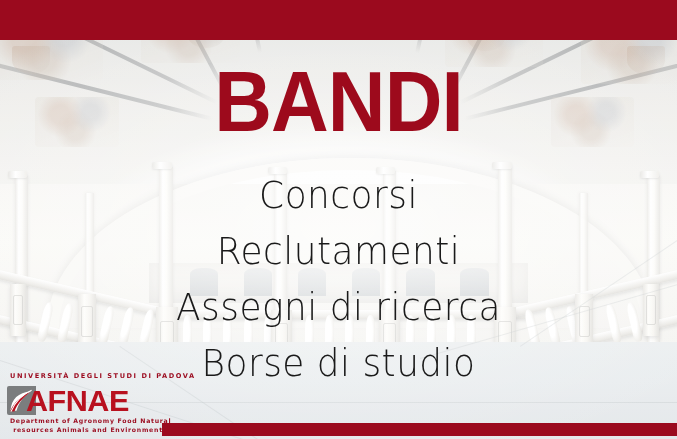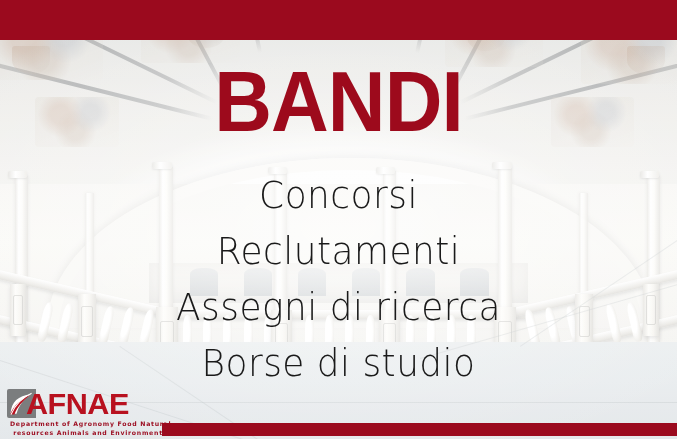--- a/index.html
+++ b/index.html
@@ -242,21 +242,21 @@
     font-weight: 700;
     letter-spacing: 1.55px;
     color: #9b0a1e;
     white-space: nowrap;
     margin-left: 4px;
     line-height: 9px;
   }
   .logo-main {
     position: relative;
     height: 31px;
-    margin-top: 16px;
+    margin-top: 4px;
   }
   .logo-mark {
     position: absolute;
     left: 1px;
     top: 1px;
     width: 29px;
     height: 29px;
   }
   .logo-word {
     position: absolute;
@@ -409,20 +409,21 @@
   <div class="headline" style="color: rgb(157, 10, 28);">BANDI</div>
 
   <div class="sublines">
     <div class="subline" style="color: rgb(26, 26, 26);">Concorsi</div>
     <div class="subline" style="color: rgb(26, 26, 26);">Reclutamenti</div>
     <div class="subline" style="color: rgb(26, 26, 26);">Assegni di ricerca</div>
     <div class="subline" style="color: rgb(26, 26, 26);">Borse di studio</div>
   </div>
 
   <div class="logo">
+    <div class="logo-uni">UNIVERSITÀ DEGLI STUDI DI PADOVA</div>
 
     <div class="logo-main">
       <svg class="logo-mark" viewBox="0 0 29 29">
         <rect x="0" y="0" width="29" height="29" rx="2" fill="#7b7d7e"></rect>
         <path d="M29 0 L29 29 L14 29 A14 14 0 0 0 14 0 Z" fill="#7b7d7e"></path>
         <path d="M3.5 24.5 C4.5 13 11 6.5 24 5.2 C16.5 10.5 12 16 9.5 24.8 Z" fill="#ffffff"></path>
         <path d="M3.2 25.2 C7.5 16 13.5 10.2 23.5 5.6 C15.8 12 10.2 18.2 7.4 25.4 Z" fill="#b8111f"></path>
         <path d="M24.6 4.3 C14.6 8.8 8.2 15.6 4.0 25.6" stroke="#ffffff" stroke-width="1.1" fill="none"></path>
       </svg>
       <div class="logo-word">AFNAE</div>

